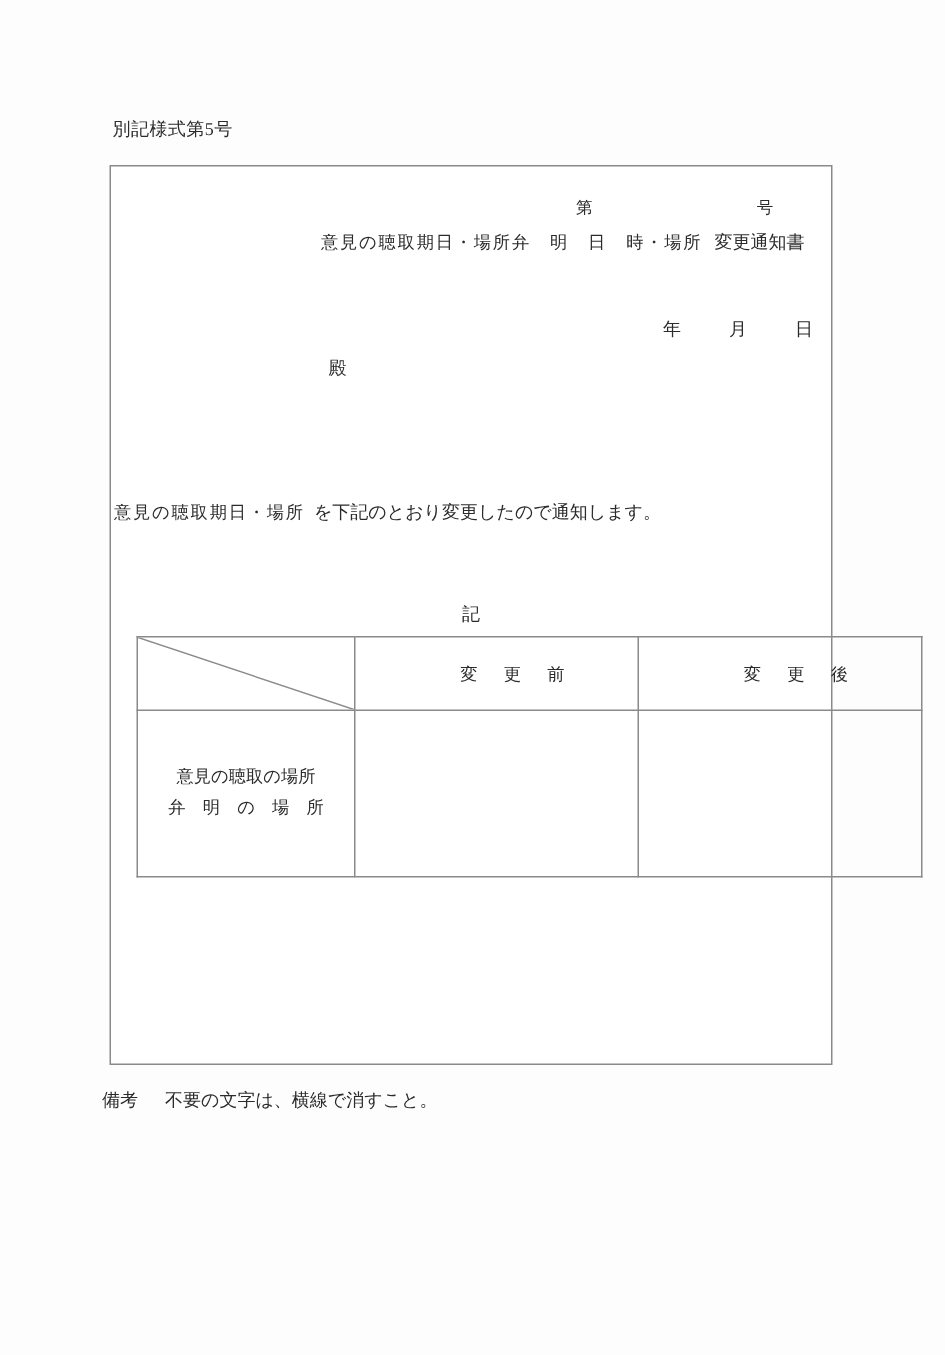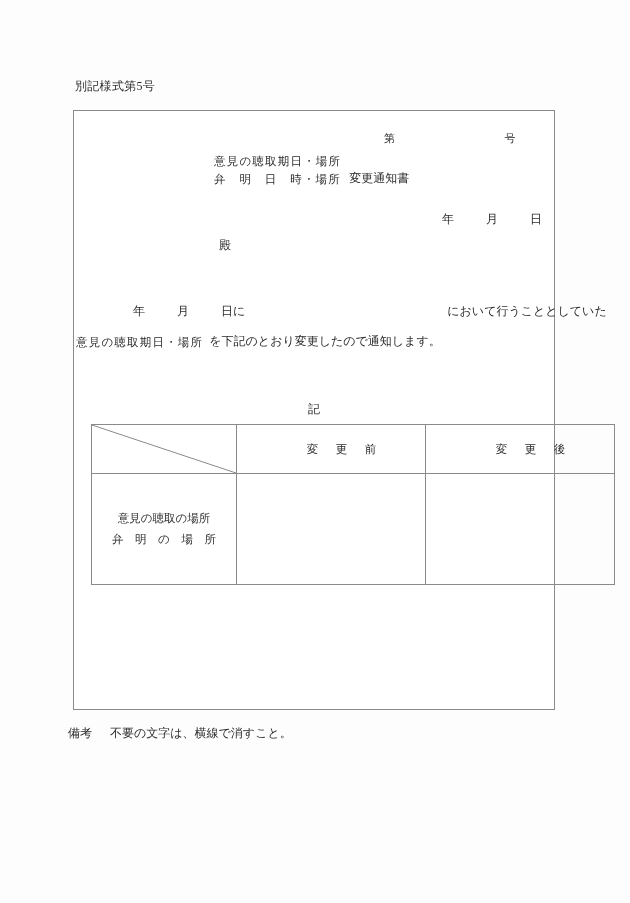--- a/index.html
+++ b/index.html
@@ -57,21 +57,21 @@
   .title-block {
     position: absolute;
     left: 140px;
     top: 42px;
     display: flex;
     align-items: center;
     white-space: nowrap;
   }
   .stack {
     display: inline-flex;
-    flex-direction: column;
+    flex-direction: row;
     line-height: 1.55;
     font-size: 11.5px;
   }
   .stack .line {
     white-space: nowrap;
   }
   .title-suffix {
     font-size: 12px;
     margin-left: 8px;
     align-self: flex-end;
@@ -231,30 +231,20 @@
   <div class="issue-date">
     <span>年</span>
     <span class="d-gap"></span>
     <span>月</span>
     <span class="d-gap"></span>
     <span>日</span>
   </div>
 
   <div class="addressee">殿</div>
 
-  <div class="body-line-1">
-    <span class="d-gap"></span>
-    <span>年</span>
-    <span class="d-gap"></span>
-    <span>月</span>
-    <span class="d-gap"></span>
-    <span>日に</span>
-    <span class="blank-fill"></span>
-    <span>において行うこととしていた</span>
-  </div>
 
   <div class="body-line-2">
     <span class="stack">
       <span class="line sp2">意見の聴取期日・場所</span>
     </span>
     <span class="tail">を下記のとおり変更したので通知します。</span>
   </div>
 
   <div class="ki-marker">記</div>
 

